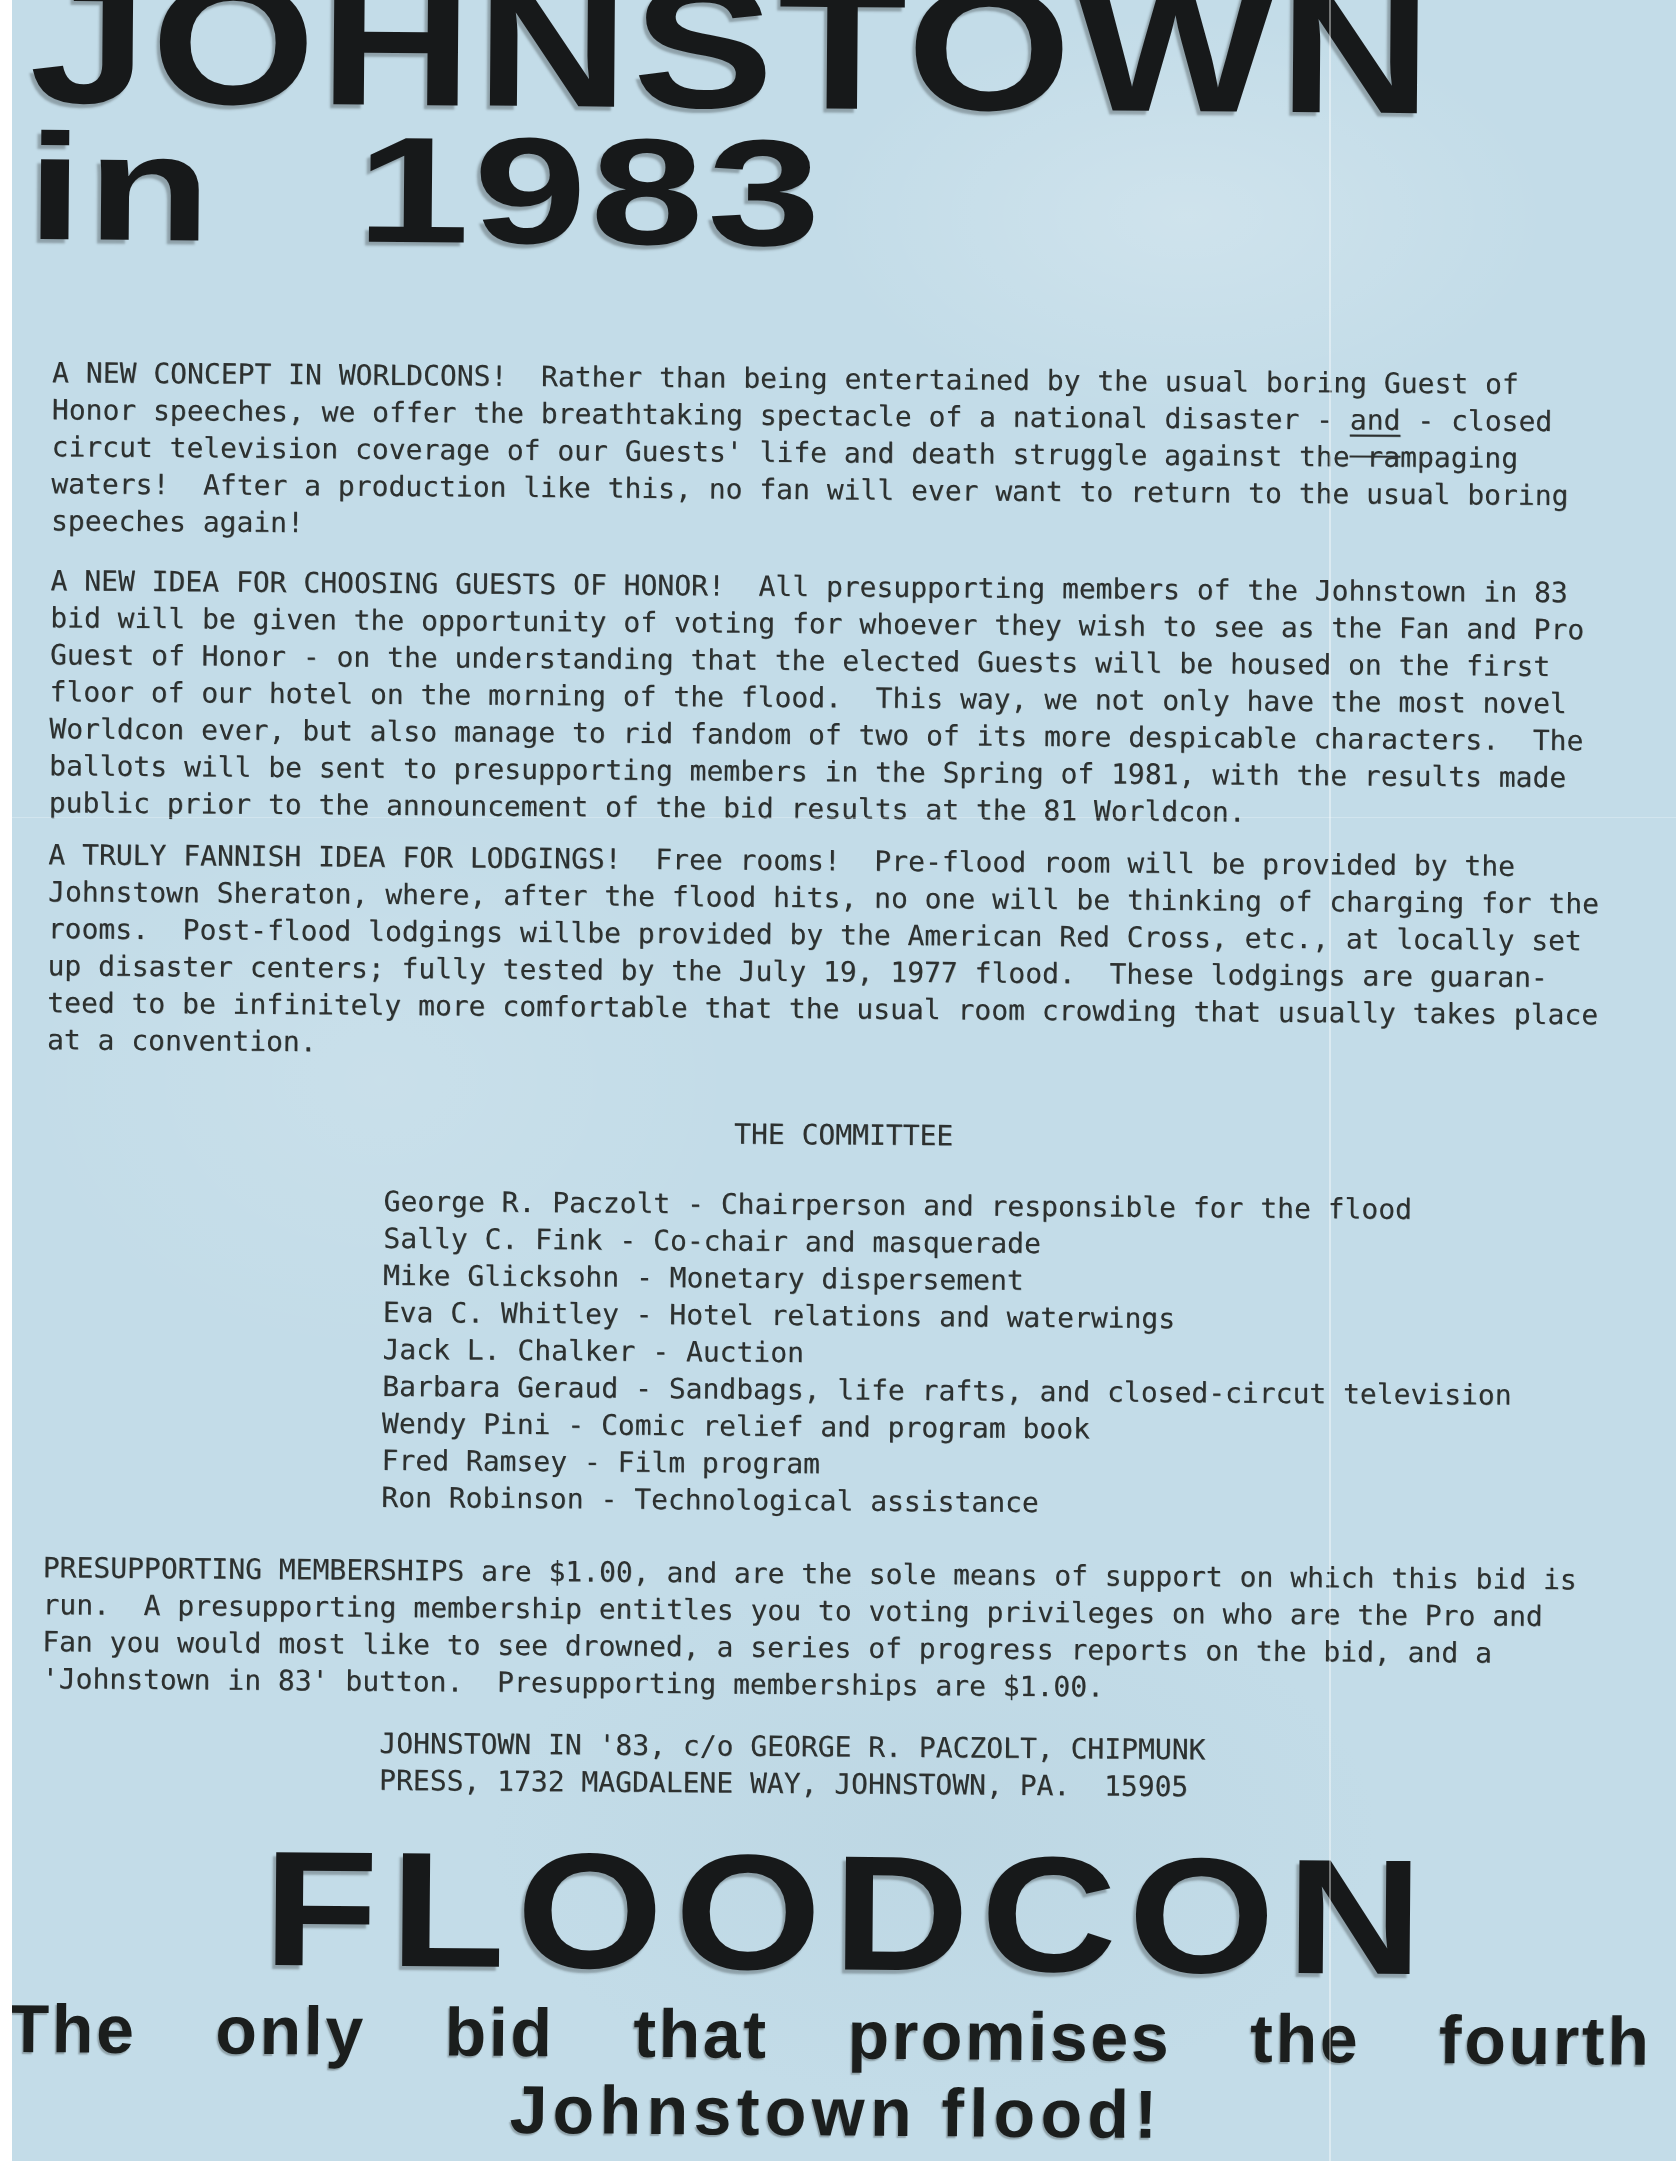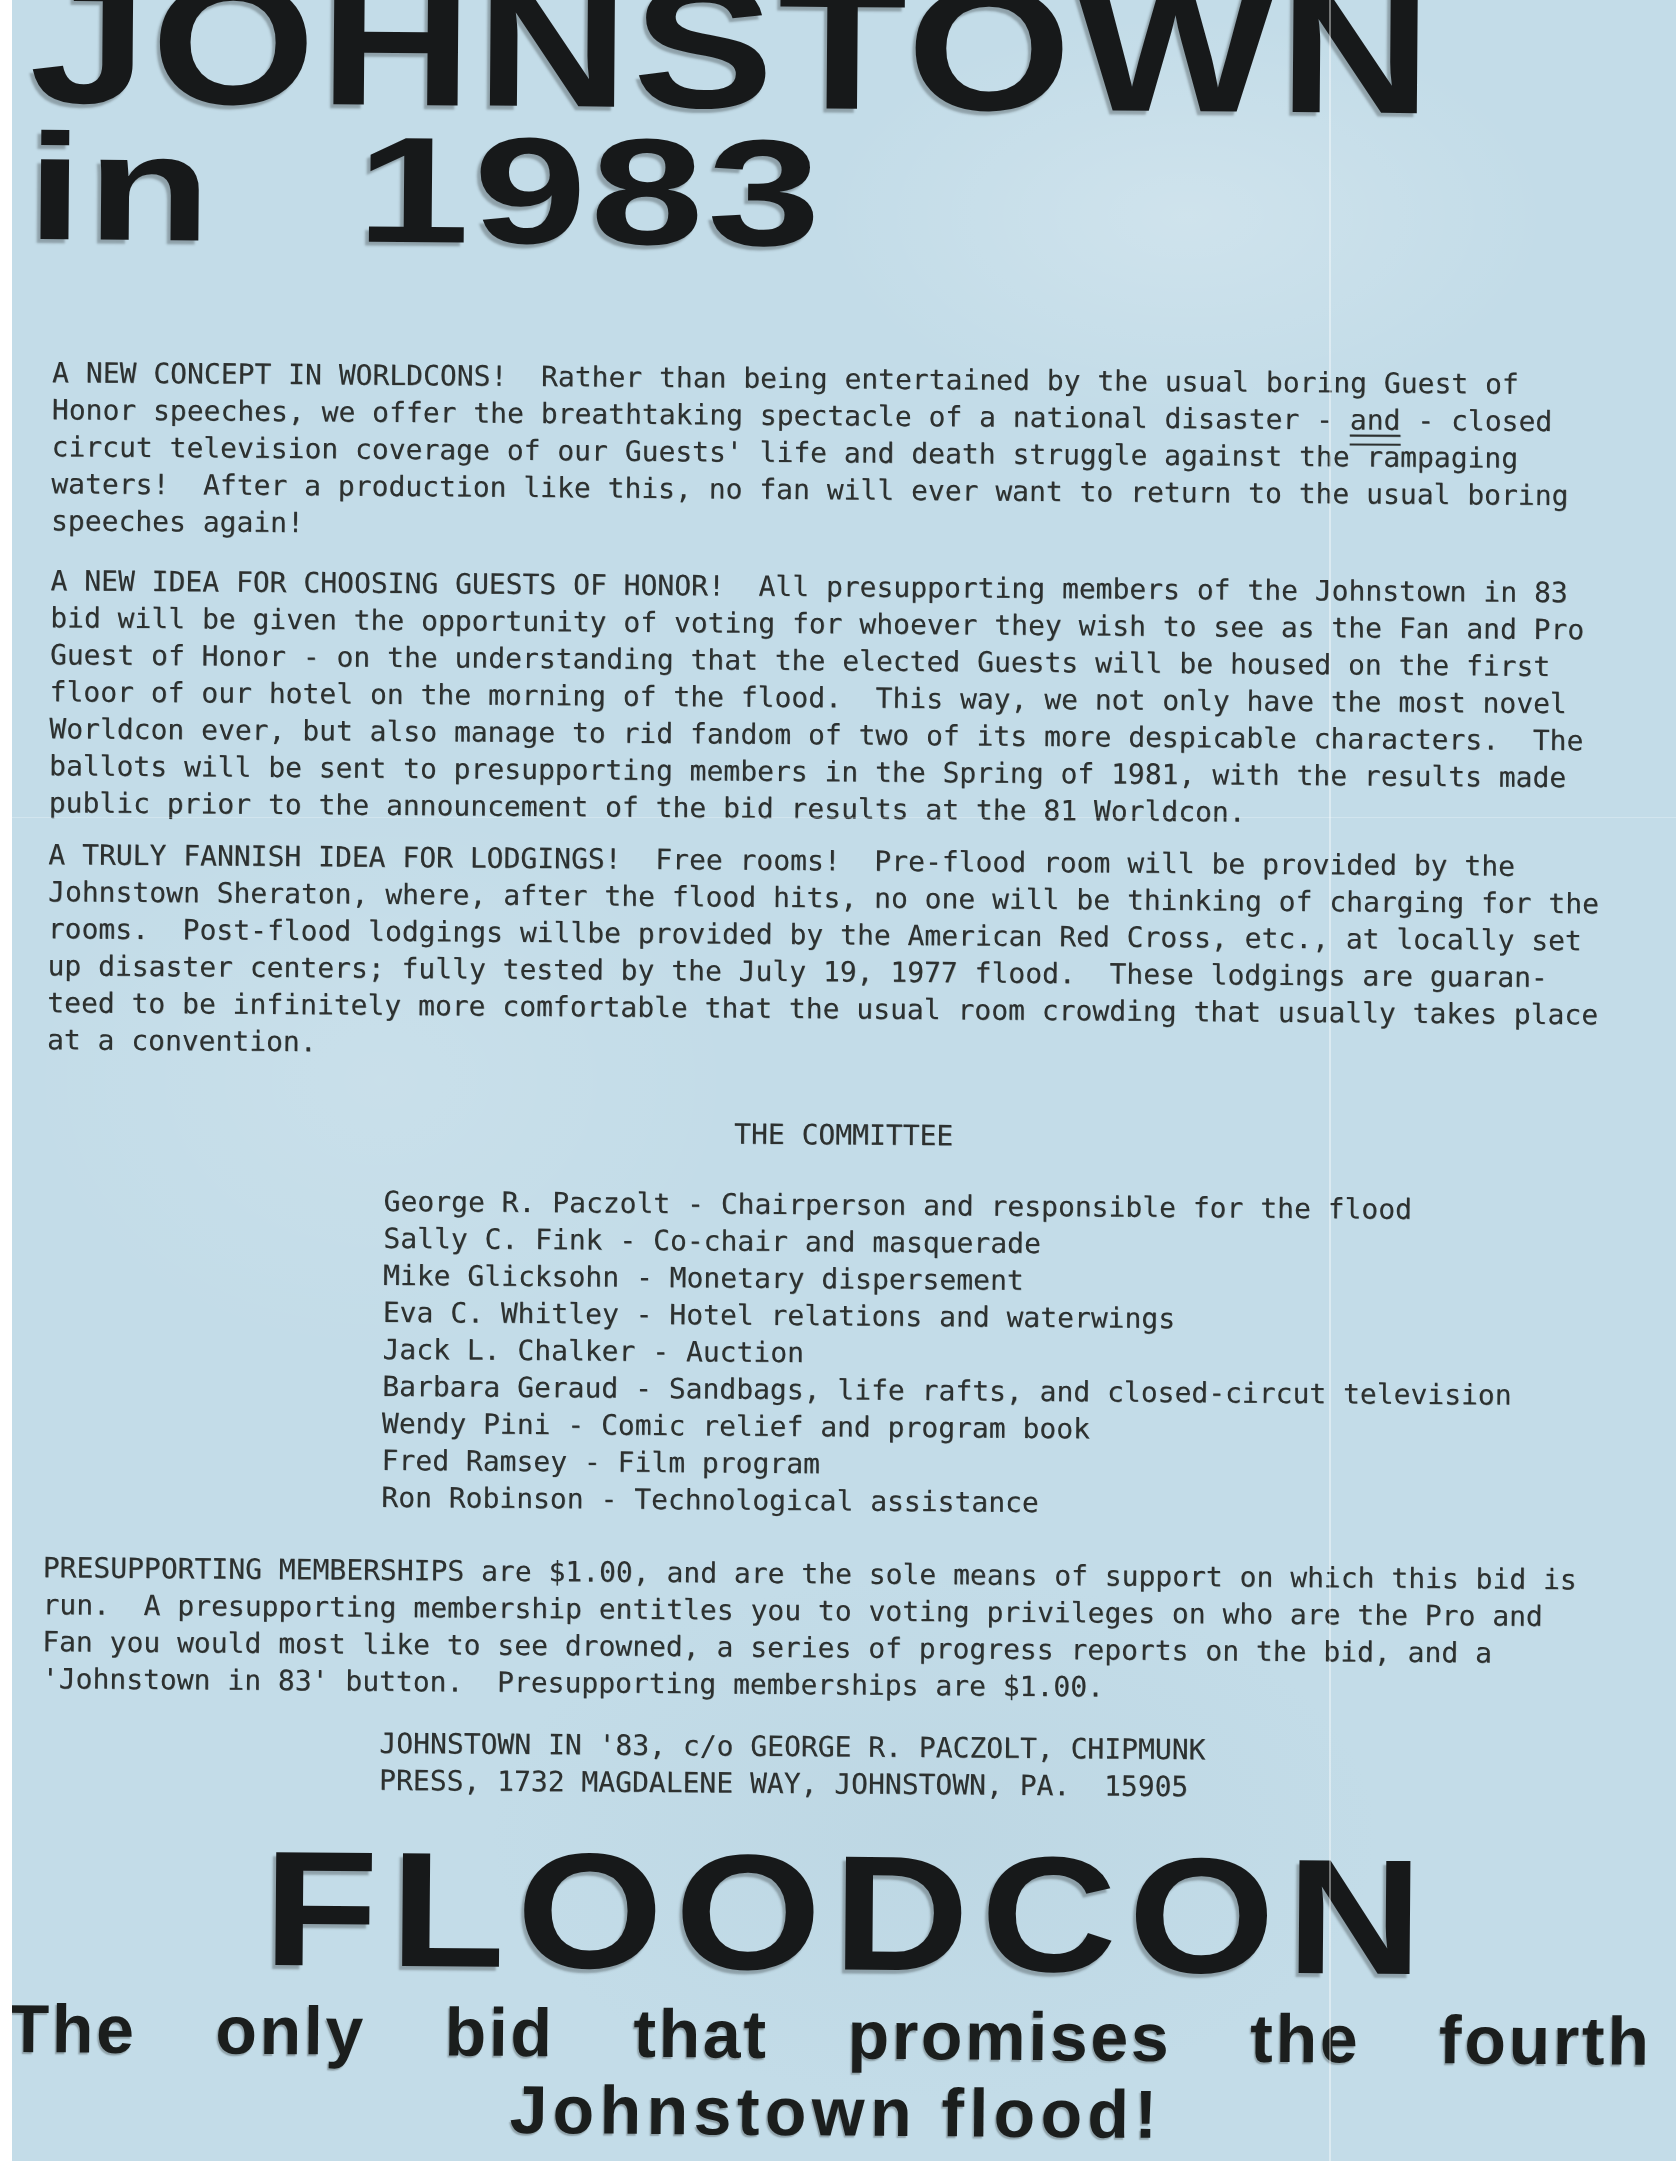--- a/index.html
+++ b/index.html
@@ -77,21 +77,21 @@
   .para3 { left: 41px; top: 837px; }
   .committee-heading { left: 0; top: 1111px; width: 1677px; text-align: center; }
   .committee-list { left: 379px; top: 1181px; }
   .para4 { left: 41px; top: 1550px; }
   .address { left: 379px; top: 1723px; }
   .uu {
     text-decoration: underline;
     text-decoration-thickness: 2px;
     text-underline-offset: 4.7px;
     border-bottom: 2px solid currentColor;
-    padding-bottom: 7px;
+    padding-bottom: 19px;
   }
   
   .tagline {
     position: absolute;
     font-family: "Liberation Sans", sans-serif;
     font-weight: bold;
     color: #1b1e1d;
     line-height: 1;
     text-shadow: -1.4px 2px 1.4px rgba(25,30,28,0.30);
   }

